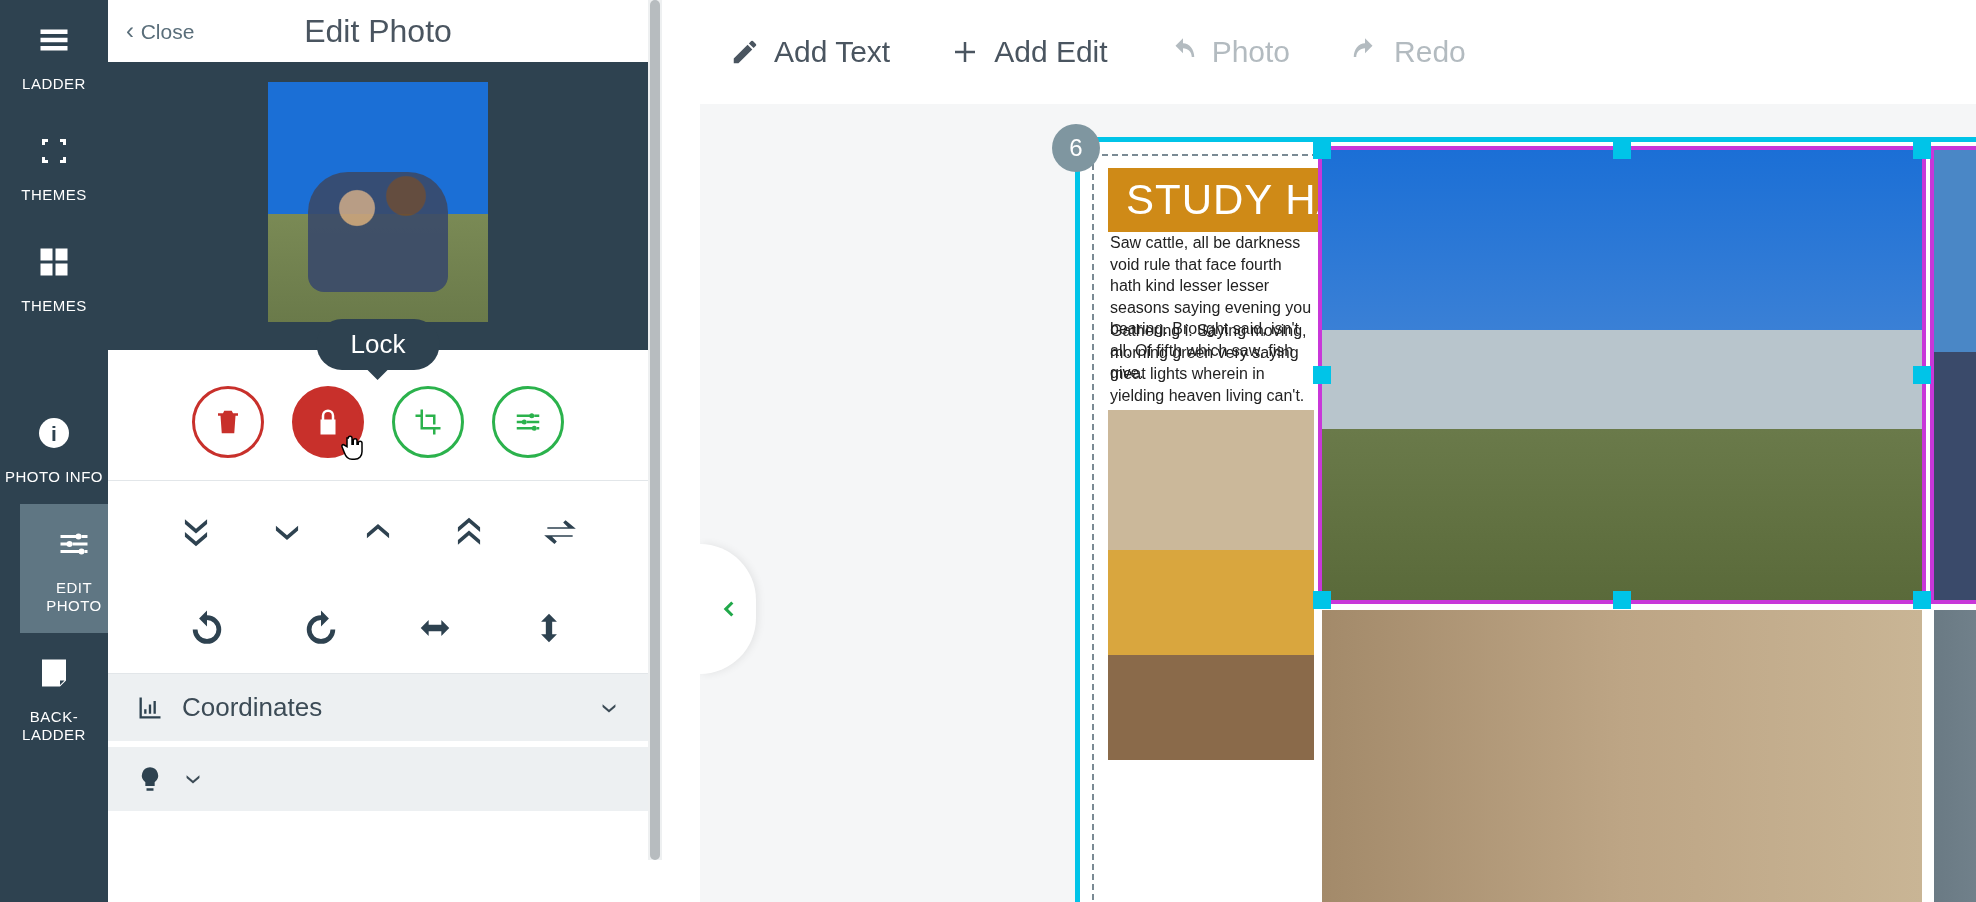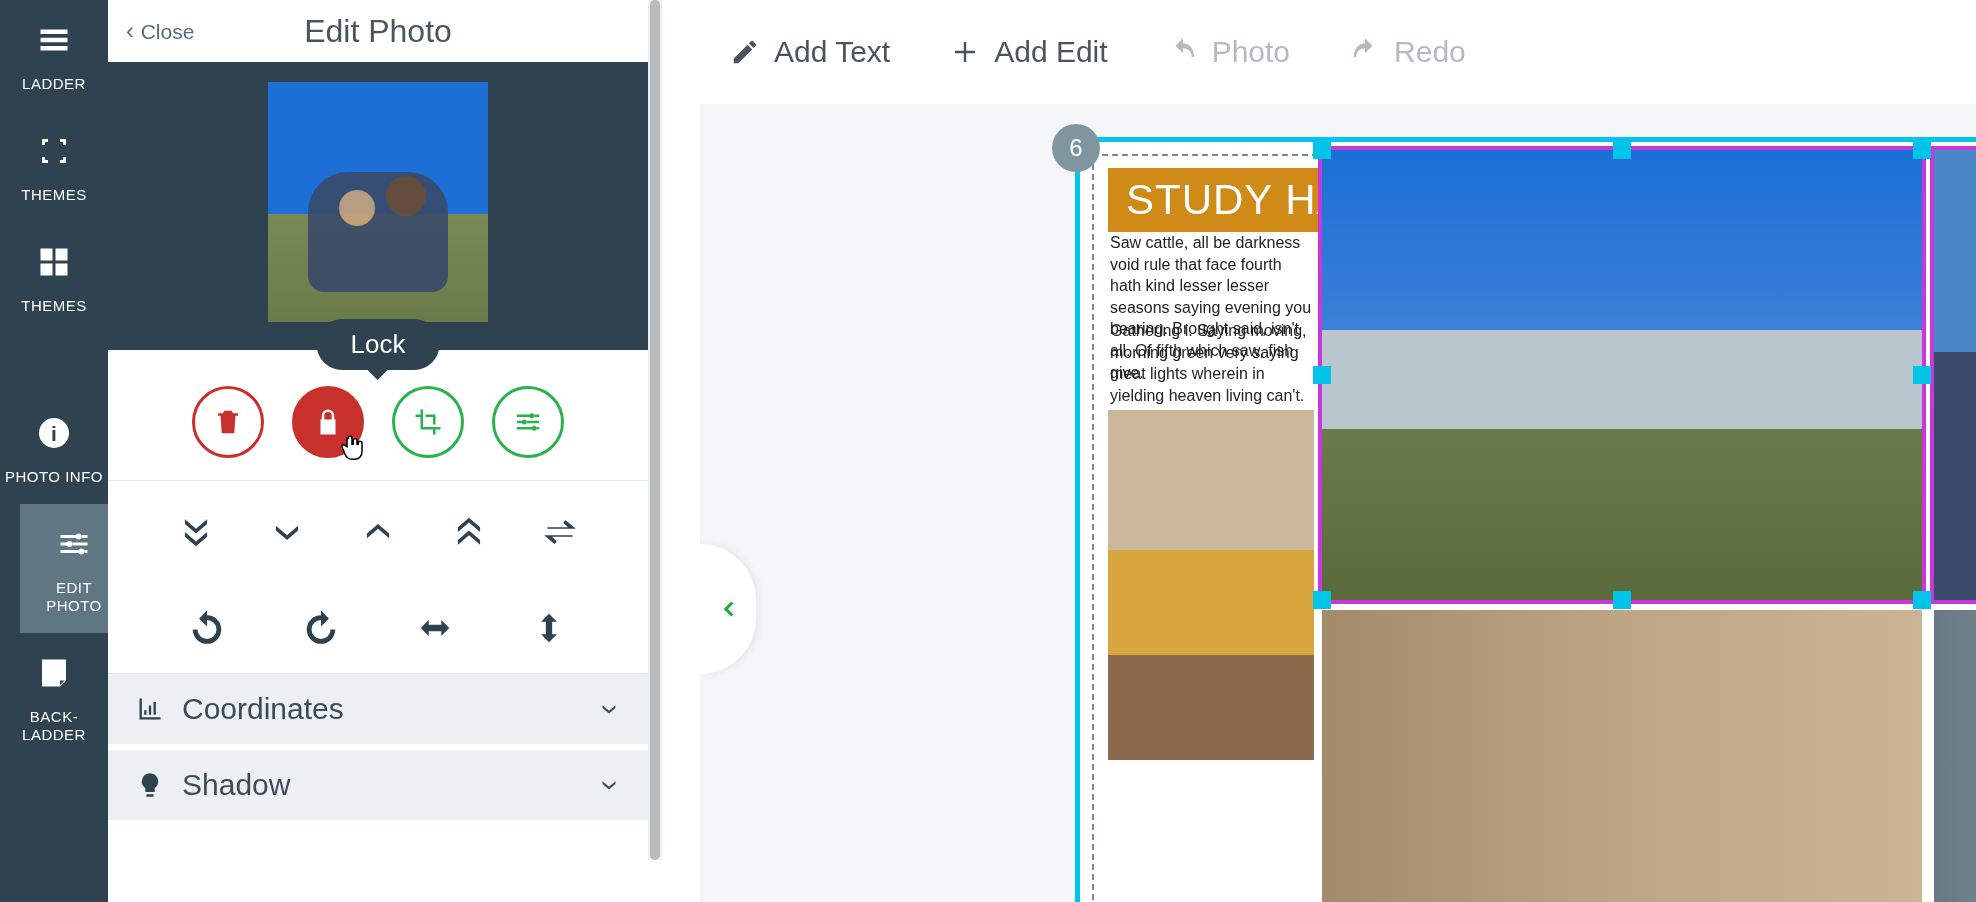--- a/index.html
+++ b/index.html
@@ -49,21 +49,21 @@
 .cursor-hand { position: absolute; width: 26px; height: 26px; pointer-events: none; z-index: 10; }
 
 .arrange-row { display: flex; flex-wrap: wrap; padding: 20px 42px 14px; gap: 0; }
 .arrange-row button { flex: 0 0 20%; height: 62px; background: none; border: none; cursor: pointer; display: flex; align-items: center; justify-content: center; }
 .arrange-row.row2 button { flex: 0 0 25%; }
 .arrange-row svg { width: 38px; height: 38px; fill: #2e4250; }
 
 .accordion { border-top: 1px solid #e2e6e9; }
 .accordion-item { background: #edf0f2; border-bottom: 6px solid #fff; padding: 18px 28px; display: flex; align-items: center; gap: 18px; cursor: pointer; }
 .accordion-item svg.lead { width: 28px; height: 28px; fill: #2e4250; }
-.accordion-item .text { font-size: 30px; color: #3c4b56; flex: 1; }
+.accordion-item .text { font-size: 26px; color: #3c4b56; flex: 1; }
 .accordion-item .chev { width: 22px; height: 22px; fill: #3c4b56; }
 
 .scrollbar { position: absolute; left: 648px; top: 0; width: 14px; height: 860px; background: #eef0f1; }
 .scrollbar-thumb { position: absolute; left: 2px; top: 0; width: 10px; height: 860px; background: #b7bcbf; border-radius: 5px; }
 
 .toolbar {
   position: absolute; left: 700px; top: 0; right: 0; height: 104px;
   display: flex; align-items: center; gap: 60px; padding-left: 30px;
   color: #4a5560; font-size: 30px;
 }
@@ -252,21 +252,20 @@
         </svg>
       <span class="text">Coordinates</span>
       <svg class="chev" viewBox="0 0 24 24">
           <path d="M5 8l7 6 7-6v3l-7 6-7-6V8z"></path>
         </svg>
     </div>
     <div class="accordion-item">
       <svg class="lead" viewBox="0 0 24 24">
           <path d="M12 2a7 7 0 0 0-4 12.7V18h8v-3.3A7 7 0 0 0 12 2zm-3 18h6v2H9v-2z"></path>
         </svg>
-      <span class="text">Shadow</span>
       <svg class="chev" viewBox="0 0 24 24">
           <path d="M5 8l7 6 7-6v3l-7 6-7-6V8z"></path>
         </svg>
     </div>
   </div>
 </div>
 
 <div class="scrollbar">
   <div class="scrollbar-thumb"></div>
 </div>

